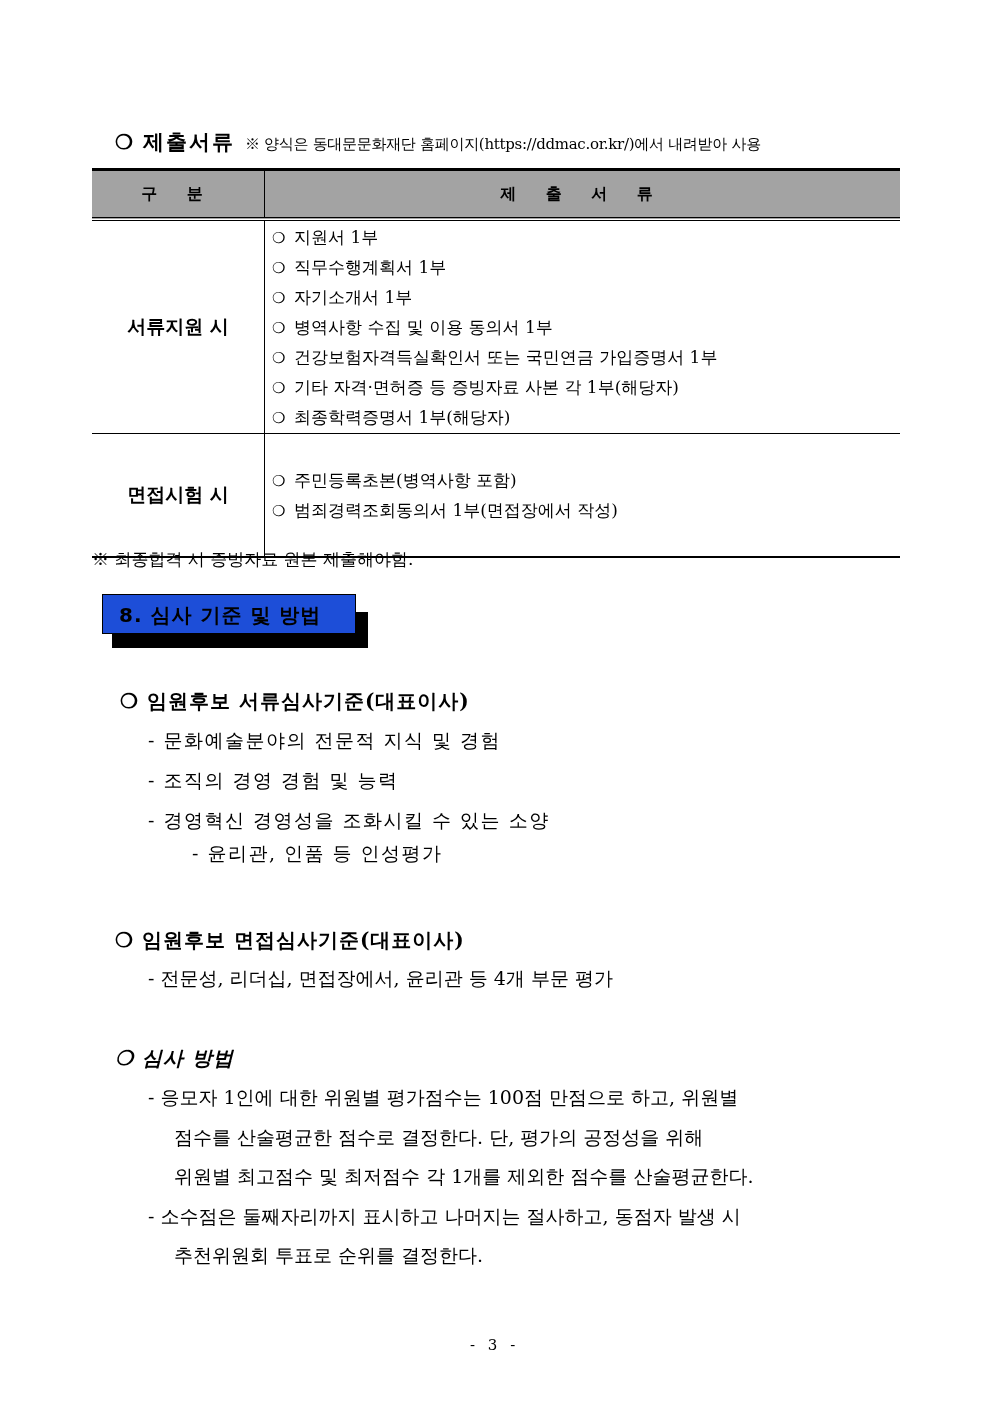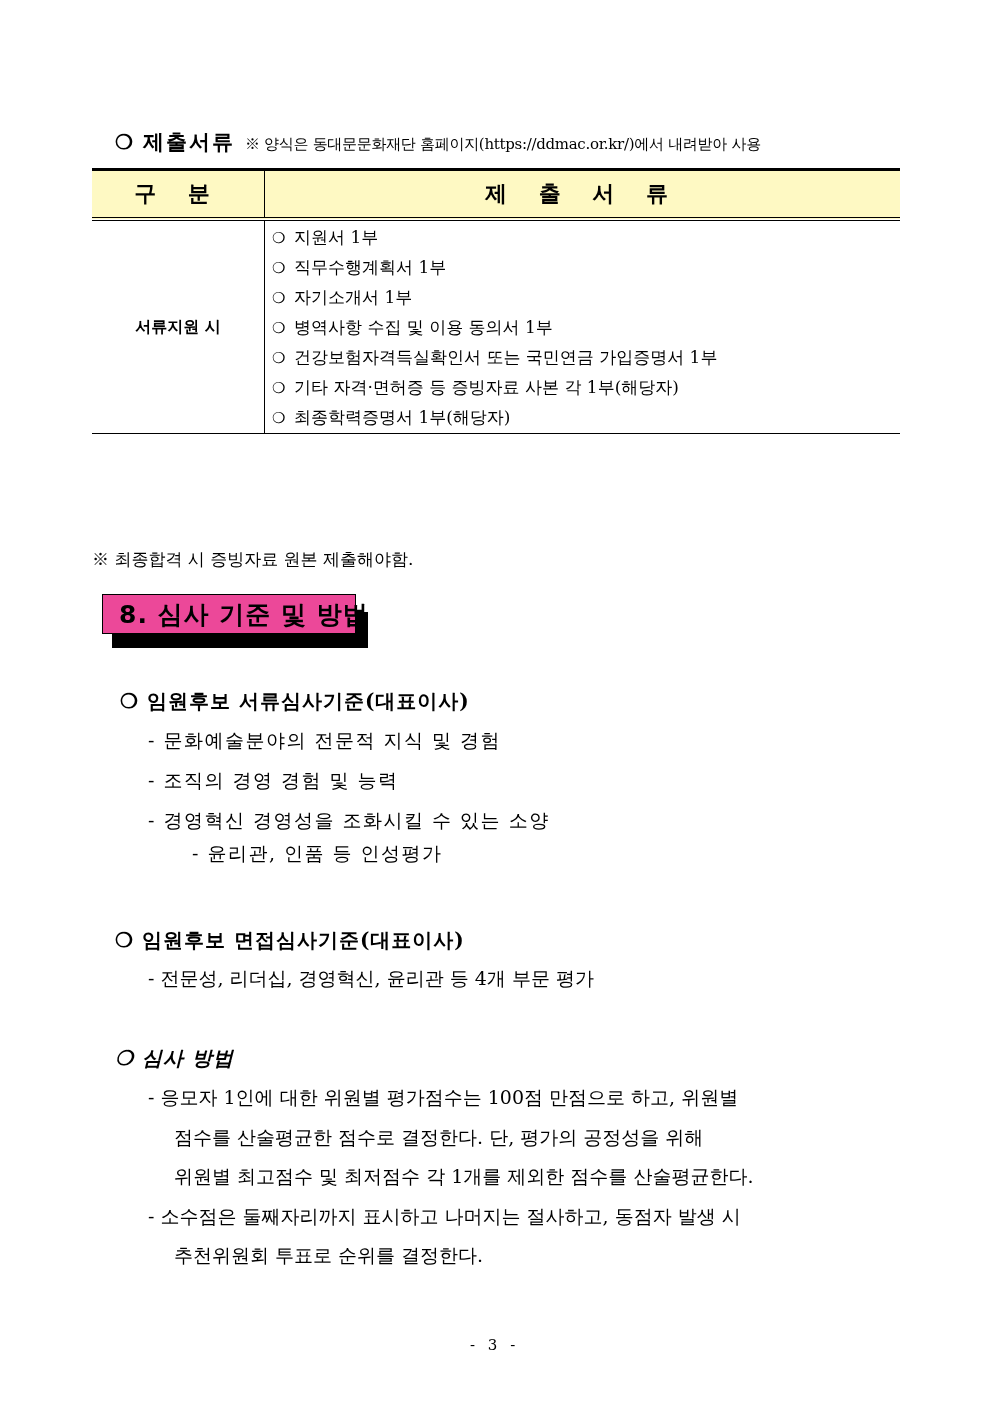--- a/index.html
+++ b/index.html
@@ -16,41 +16,41 @@
     .sub-head .title { font-size: 21px; font-weight: bold; letter-spacing: 2px; margin-right: 10px; }
     .sub-head .note { font-size: 15px; letter-spacing: -0.3px; }
 
     
     .doc-table {
       left: 92px; top: 168px; width: 808px;
       border-collapse: collapse;
       border-top: 3px solid #000;
     }
     .doc-table th {
-      background: #fef9c3; height: 44px; font-size: 22px; font-weight: bold;
+      background: #a3a3a3; height: 44px; font-size: 16px; font-weight: bold;
       border-bottom: 4px double #000;
       letter-spacing: 12px;
     }
     .doc-table th.c1 { width: 170px; border-right: 1px solid #000; }
     .doc-table td { vertical-align: middle; font-size: 17px; }
-    .doc-table td.c1 { width: 170px; border-right: 1px solid #000; text-align: center; font-weight: bold; font-size: 16px; }
+    .doc-table td.c1 { width: 170px; border-right: 1px solid #000; text-align: center; font-weight: bold; font-size: 19px; }
     .doc-table tr.r1 td { border-bottom: 1px solid #000; height: 206px; }
     .doc-table tr.r2 td { border-bottom: 2px solid #000; height: 120px; }
     .doc-list { list-style: none; margin: 0; padding: 0 0 0 6px; }
     .doc-list li { height: 30px; line-height: 30px; white-space: nowrap; }
     .doc-list .bullet { display: inline-block; width: 22px; font-size: 15px; }
 
     .final-note { left: 92px; top: 548px; font-size: 17px; white-space: nowrap; }
 
     
     .sec-box-shadow { left: 112px; top: 612px; width: 256px; height: 36px; background: #000; }
     .sec-box {
-      left: 102px; top: 594px; width: 254px; height: 40px; background: #ec4899;
+      left: 102px; top: 594px; width: 254px; height: 40px; background: #1d4ed8;
       border: 1px solid #000; font-family: "DejaVu Sans", "Liberation Sans", sans-serif;
-      font-weight: bold; font-size: 25px; line-height: 40px; padding-left: 16px; box-sizing: border-box;
+      font-weight: bold; font-size: 20px; line-height: 40px; padding-left: 16px; box-sizing: border-box;
       letter-spacing: 1px; white-space: nowrap;
     }
 
     .blk-head { font-size: 20px; font-weight: bold; white-space: nowrap; letter-spacing: 1px; }
     .blk-head .circle { margin-right: 8px; }
     .dash-item { font-size: 19px; white-space: nowrap; letter-spacing: 1.5px; }
     .para-line { font-size: 19px; white-space: nowrap; }
 
     .page-num { left: 470px; top: 1336px; font-size: 15px; letter-spacing: 4px; }
   </style>
@@ -76,40 +76,49 @@
           <li><span class="bullet">❍</span><span>지원서 1부</span></li>
           <li><span class="bullet">❍</span><span>직무수행계획서 1부</span></li>
           <li><span class="bullet">❍</span><span>자기소개서 1부</span></li>
           <li><span class="bullet">❍</span><span>병역사항 수집 및 이용 동의서 1부</span></li>
           <li><span class="bullet">❍</span><span>건강보험자격득실확인서 또는 국민연금 가입증명서 1부</span></li>
           <li><span class="bullet">❍</span><span>기타 자격·면허증 등 증빙자료 사본 각 1부(해당자)</span></li>
           <li><span class="bullet">❍</span><span>최종학력증명서 1부(해당자)</span></li>
         </ul>
       </td>
     </tr>
+    <tr class="r2">
+      <td class="c1">면접시험 시</td>
+      <td>
+        <ul class="doc-list">
+          <li><span class="bullet">❍</span><span>주민등록초본(병역사항 포함)</span></li>
+          <li><span class="bullet">❍</span><span>범죄경력조회동의서 1부(면접장에서 작성)</span></li>
+        </ul>
+      </td>
+    </tr>
   </tbody>
 </table>
 
 <div class="abs final-note">※ 최종합격 시 증빙자료 원본 제출해야함.</div>
 
 <div class="abs sec-box-shadow"></div>
 <div class="abs sec-box">8. 심사 기준 및 방법</div>
 
 <div class="abs blk-head" style="left:120px; top:688px;">
   <span class="circle">❍</span><span>임원후보 서류심사기준(대표이사)</span>
 </div>
 <div class="abs dash-item" style="left:148px; top:728px;">- 문화예술분야의 전문적 지식 및 경험</div>
 <div class="abs dash-item" style="left:148px; top:768px;">- 조직의 경영 경험 및 능력</div>
 <div class="abs dash-item" style="left:148px; top:808px;">- 경영혁신 경영성을 조화시킬 수 있는 소양</div>
 <div class="abs dash-item" style="left:148px; top:841px;margin-left:44px;">- 윤리관, 인품 등 인성평가</div>
 
 <div class="abs blk-head" style="left:115px; top:927px;">
   <span class="circle">❍</span><span>임원후보 면접심사기준(대표이사)</span>
 </div>
-<div class="abs dash-item" style="left:148px; top:966px; letter-spacing:0;">- 전문성, 리더십, 경영혁신, 윤리관 등 4개 부문 평가</div>
+<div class="abs dash-item" style="left:148px; top:966px; letter-spacing:0;">- 전문성, 리더십, 면접장에서, 윤리관 등 4개 부문 평가</div>
 
 <div class="abs blk-head" style="left:115px; top:1045px;font-style:italic;">
   <span class="circle">❍</span><span>심사 방법</span>
 </div>
 <div class="abs para-line" style="left:148px; top:1085px;">- 응모자 1인에 대한 위원별 평가점수는 100점 만점으로 하고, 위원별</div>
 <div class="abs para-line" style="left:174px; top:1125px;">점수를 산술평균한 점수로 결정한다. 단, 평가의 공정성을 위해</div>
 <div class="abs para-line" style="left:174px; top:1164px;">위원별 최고점수 및 최저점수 각 1개를 제외한 점수를 산술평균한다.</div>
 <div class="abs para-line" style="left:148px; top:1204px;">- 소수점은 둘째자리까지 표시하고 나머지는 절사하고, 동점자 발생 시</div>
 <div class="abs para-line" style="left:174px; top:1243px;">추천위원회 투표로 순위를 결정한다.</div>
 

